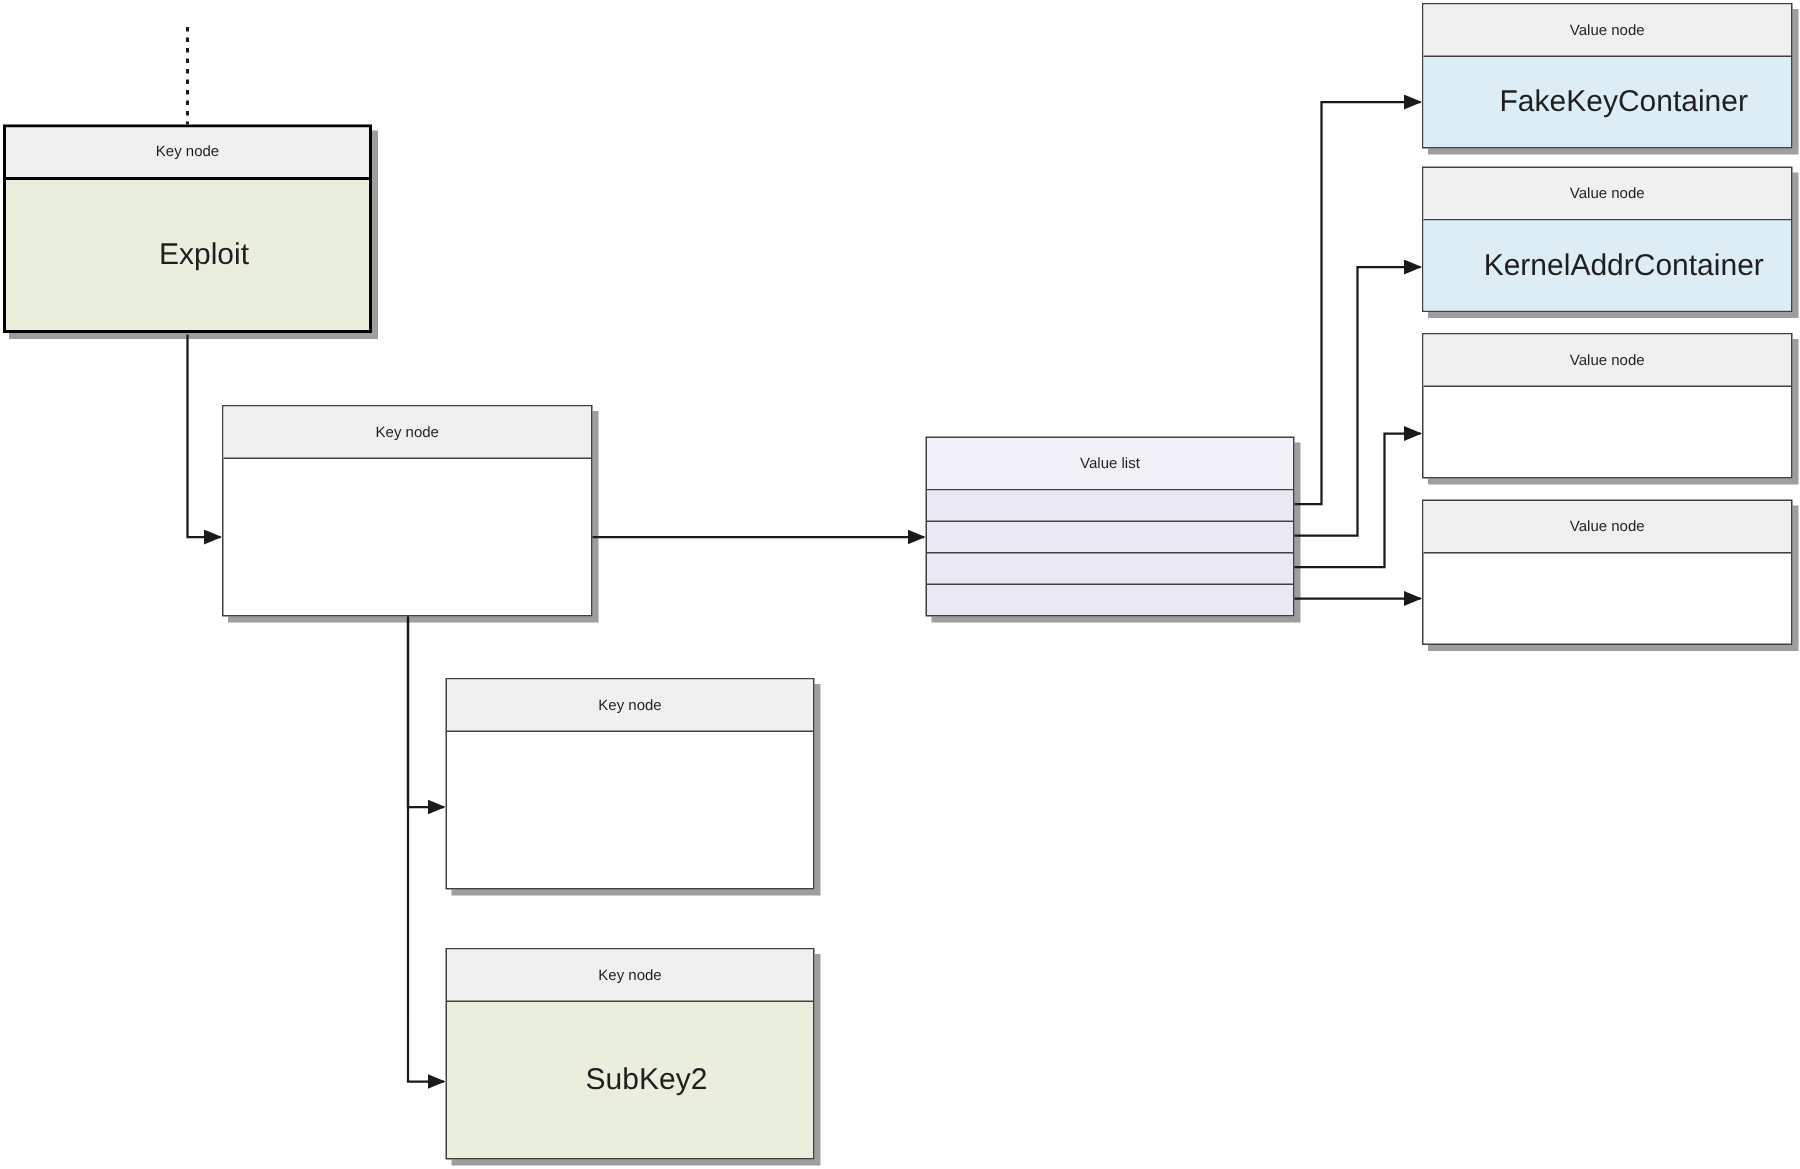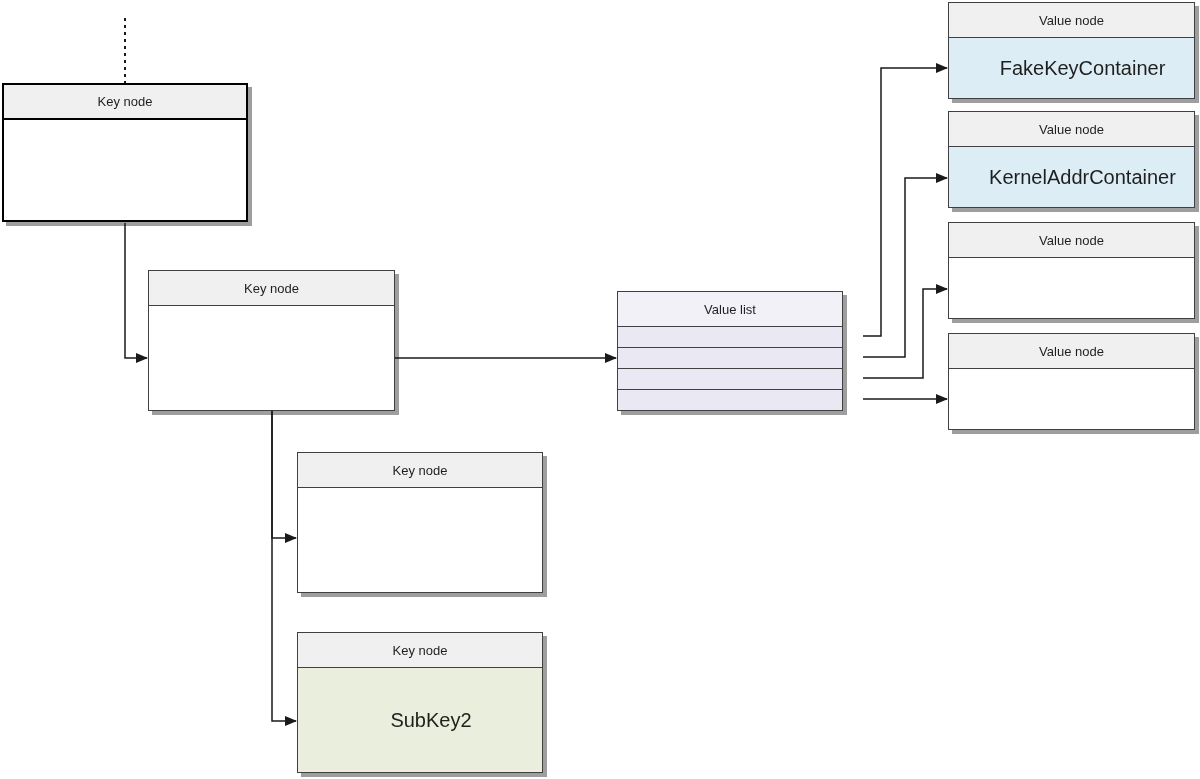--- a/index.html
+++ b/index.html
@@ -22,21 +22,21 @@
   }
   .node{
     position:absolute;box-sizing:border-box;
     border:1px solid var(--border);
     box-shadow:4px 4px 0 var(--shadow);
     background:var(--background);
   }
   .node .hdr{
     box-sizing:border-box;height:35px;
     display:flex;align-items:center;justify-content:center;
-    font-size:13px;color:var(--text);
+    font-size:10px;color:var(--text);
     background:var(--node-header);
     border-bottom:1px solid var(--border);
   }
   .node .body{
     position:absolute;top:35px;left:0;right:0;bottom:0;
     display:flex;align-items:center;justify-content:center;
     font-size:20px;color:var(--text);white-space:nowrap;padding-left:22px;
   }
   .node.strong{border:2px solid var(--border-strong);}
   .node.strong .hdr{border-bottom:2px solid var(--border-strong);}
@@ -74,36 +74,37 @@
     <path d="M272,411 L272,538 L296,538" marker-end="url(#arrow)"></path>
     <path d="M272,411 L272,721 L296,721" marker-end="url(#arrow)"></path>
     <path d="M863,336 L881,336 L881,68 L947,68" marker-end="url(#arrow)"></path>
     <path d="M863,357 L905,357 L905,178 L947,178" marker-end="url(#arrow)"></path>
     <path d="M863,378 L923,378 L923,289 L947,289" marker-end="url(#arrow)"></path>
     <path d="M863,399 L947,399" marker-end="url(#arrow)"></path>
   </svg>
 
   <div class="node key strong" style="left:2px;top:83px;width:246px;height:139px;">
     <div class="hdr">Key node</div>
+    <div class="body">Exploit</div>
   </div>
 
   <div class="node key" style="left:148px;top:270px;width:247px;height:141px;">
     <div class="hdr">Key node</div>
   </div>
 
   <div class="node key" style="left:297px;top:452px;width:246px;height:141px;">
     <div class="hdr">Key node</div>
   </div>
 
   <div class="node key" style="left:297px;top:632px;width:246px;height:141px;">
     <div class="hdr">Key node</div>
     <div class="body">SubKey2</div>
   </div>
 
-  <div class="node vlist" style="left:617px;top:291px;width:226px;height:120px;">
+  <div class="node vlist" style="left:617px;top:291px;width:246px;height:120px;">
     <div class="hdr">Value list</div>
     <div class="rows">
       <div class="vl-row"></div>
       <div class="vl-row"></div>
       <div class="vl-row"></div>
       <div class="vl-row"></div>
     </div>
   </div>
 
   <div class="node val" style="left:948px;top:2px;width:247px;height:97px;">

